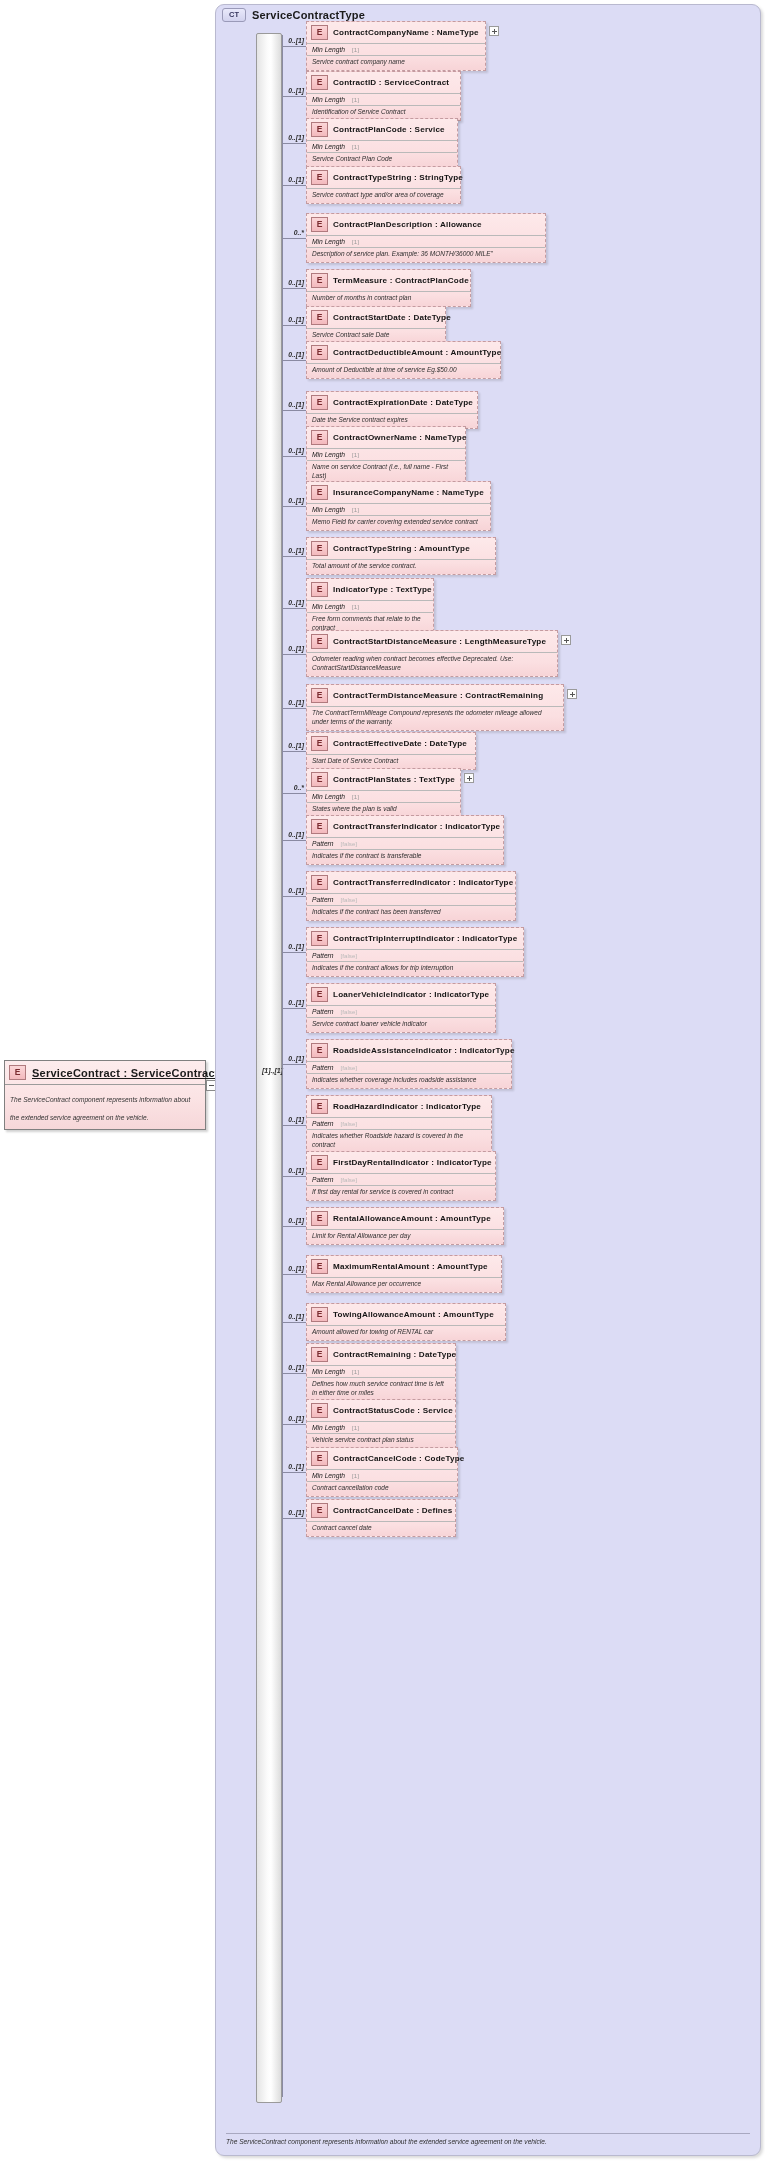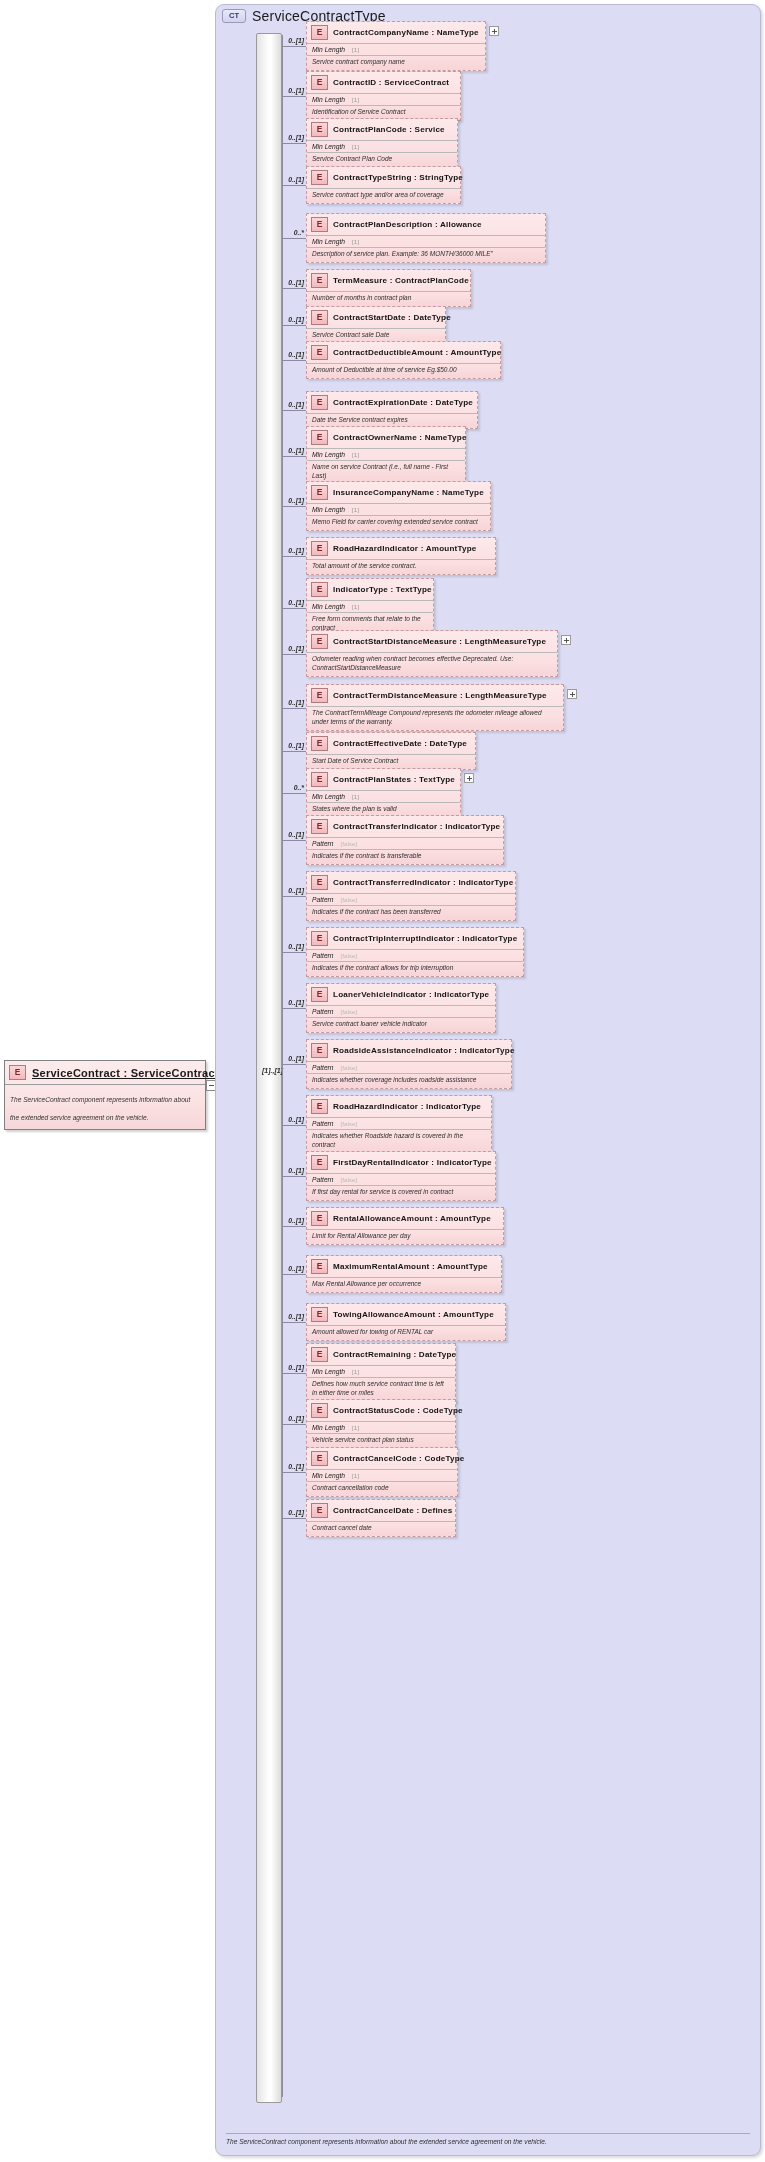--- a/index.html
+++ b/index.html
@@ -82,21 +82,21 @@
   }
   .badge-CT{
     display:inline-block;
     min-width:18px;height:12px;line-height:12px;
     padding:0 2px;
     text-align:center;
     font-size:7.5px;font-weight:bold;color:#36365e;
     border:1px solid #9a9ab8;border-radius:3px;
     background:linear-gradient(to bottom,#e9e9fb,#d2d2ee);
   }
-  #ct-title{font-size:14px;font-weight:normal;color:#1a1a1a;letter-spacing:.2px;}
+  #ct-title{font-size:11px;font-weight:bold;color:#1a1a1a;letter-spacing:.2px;}
 
   
   #sequence-bar{
     position:absolute;left:40px;top:28px;
     width:26px;height:2070px;
     box-sizing:border-box;
     border:1px solid #9a9a9a;
     border-radius:2px;
     background:linear-gradient(to right,#e4e4e4 0%,#fbfbfb 42%,#ffffff 58%,#dcdcdc 100%);
   }
@@ -322,21 +322,21 @@
           <span class="facet-name">Min Length</span>
           <span class="facet-val">[1]</span>
         </div>
         <div class="n-doc">Memo Field for carrier covering extended service contract</div>
       </div>
       <div class="conn" style="top: 501px; width: 24px;"></div>
       <div class="card" style="top: 492px; left: 62px; width: 26px;">0..[1]</div>
       <div class="node" style="top: 532px; width: 190px;">
         <div class="n-head">
           <span class="badge-E">E</span>
-          <span class="n-title">RoadHazardIndicator : AmountType</span>
+          <span class="n-title">ContractTypeString : AmountType</span>
         </div>
         <div class="n-doc">Total amount of the service contract.</div>
       </div>
       <div class="conn" style="top: 551px; width: 24px;"></div>
       <div class="card" style="top: 542px; left: 62px; width: 26px;">0..[1]</div>
       <div class="node" style="top: 573px; width: 128px;">
         <div class="n-head">
           <span class="badge-E">E</span>
           <span class="n-title">IndicatorType : TextType</span>
         </div>
@@ -354,21 +354,21 @@
           <span class="n-title">ContractStartDistanceMeasure : LengthMeasureType</span>
         </div>
         <div class="n-doc">Odometer reading when contract becomes effective Deprecated. Use: ContractStartDistanceMeasure</div>
       </div>
       <div class="conn" style="top: 649px; width: 24px;"></div>
       <div class="card" style="top: 640px; left: 62px; width: 26px;">0..[1]</div>
       <div class="expand" style="left: 345px; top: 630px;"></div>
       <div class="node" style="top: 679px; width: 258px;">
         <div class="n-head">
           <span class="badge-E">E</span>
-          <span class="n-title">ContractTermDistanceMeasure : LengthMeasureType</span>
+          <span class="n-title">ContractTermDistanceMeasure : ContractRemaining</span>
         </div>
         <div class="n-doc">The ContractTermMileage Compound represents the odometer mileage allowed under terms of the warranty.</div>
       </div>
       <div class="conn" style="top: 703px; width: 24px;"></div>
       <div class="card" style="top: 694px; left: 62px; width: 26px;">0..[1]</div>
       <div class="expand" style="left: 351px; top: 684px;"></div>
       <div class="node" style="top: 727px; width: 170px;">
         <div class="n-head">
           <span class="badge-E">E</span>
           <span class="n-title">ContractEffectiveDate : DateType</span>
@@ -518,21 +518,21 @@
           <span class="facet-name">Min Length</span>
           <span class="facet-val">[1]</span>
         </div>
         <div class="n-doc">Defines how much service contract time is left in either time or miles</div>
       </div>
       <div class="conn" style="top: 1368px; width: 24px;"></div>
       <div class="card" style="top: 1359px; left: 62px; width: 26px;">0..[1]</div>
       <div class="node" style="top: 1394px; width: 150px;">
         <div class="n-head">
           <span class="badge-E">E</span>
-          <span class="n-title">ContractStatusCode : CodeType</span>
+          <span class="n-title">ContractStatusCode : Service</span>
         </div>
         <div class="n-facet">
           <span class="facet-name">Min Length</span>
           <span class="facet-val">[1]</span>
         </div>
         <div class="n-doc">Vehicle service contract plan status</div>
       </div>
       <div class="conn" style="top: 1419px; width: 24px;"></div>
       <div class="card" style="top: 1410px; left: 62px; width: 26px;">0..[1]</div>
       <div class="node" style="top: 1442px; width: 152px;">

